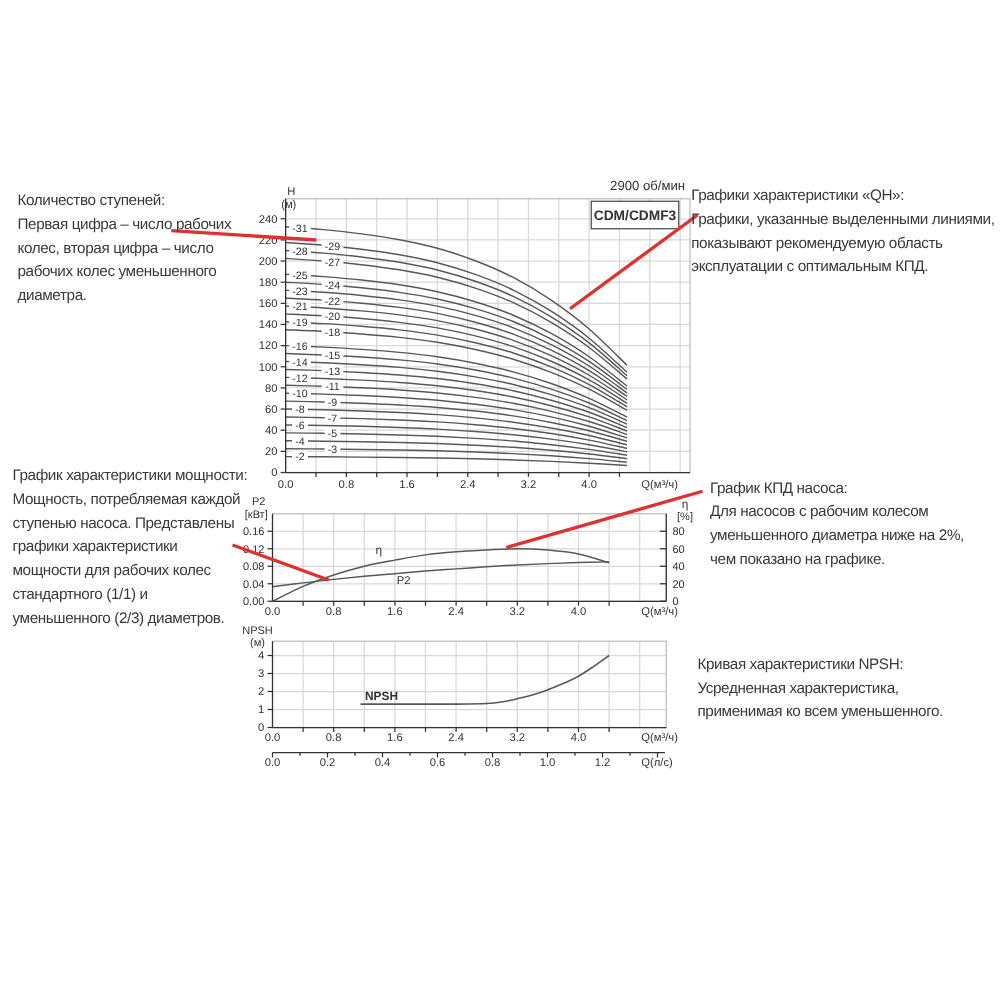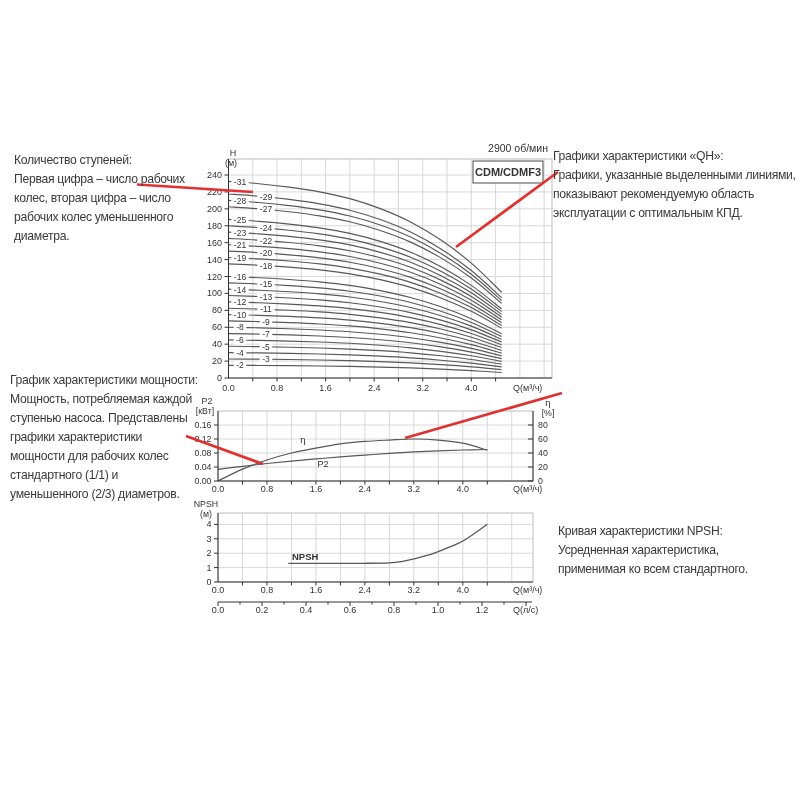--- a/index.html
+++ b/index.html
@@ -25,23 +25,27 @@
 колес, вторая цифра – число
 рабочих колес уменьшенного
 диаметра.</div>
   <div class="note" id="note-power">График характеристики мощности:
 Мощность, потребляемая каждой
 ступенью насоса. Представлены
 графики характеристики
 мощности для рабочих колес
 стандартного (1/1) и
 уменьшенного (2/3) диаметров.</div>
+  <div class="note" id="note-eff">График КПД насоса:
+Для насосов с рабочим колесом
+уменьшенного диаметра ниже на 2%,
+чем показано на графике.</div>
   <div class="note" id="note-npsh">Кривая характеристики NPSH:
 Усредненная характеристика,
-применимая ко всем стандартного.</div>
+применимая ко всем уменьшенного.</div>
   <svg id="charts" width="800" height="800" viewBox="0 0 800 800">
       <g>
         <line x1="252.78" y1="159" x2="252.78" y2="378" stroke="#d8d8d8" stroke-width="1"></line>
         <line x1="277.06" y1="159" x2="277.06" y2="378" stroke="#d8d8d8" stroke-width="1"></line>
         <line x1="301.34000000000003" y1="159" x2="301.34000000000003" y2="378" stroke="#d8d8d8" stroke-width="1"></line>
         <line x1="325.62" y1="159" x2="325.62" y2="378" stroke="#d8d8d8" stroke-width="1"></line>
         <line x1="349.9" y1="159" x2="349.9" y2="378" stroke="#d8d8d8" stroke-width="1"></line>
         <line x1="374.18000000000006" y1="159" x2="374.18000000000006" y2="378" stroke="#d8d8d8" stroke-width="1"></line>
         <line x1="398.46000000000004" y1="159" x2="398.46000000000004" y2="378" stroke="#d8d8d8" stroke-width="1"></line>
         <line x1="422.74" y1="159" x2="422.74" y2="378" stroke="#d8d8d8" stroke-width="1"></line>

